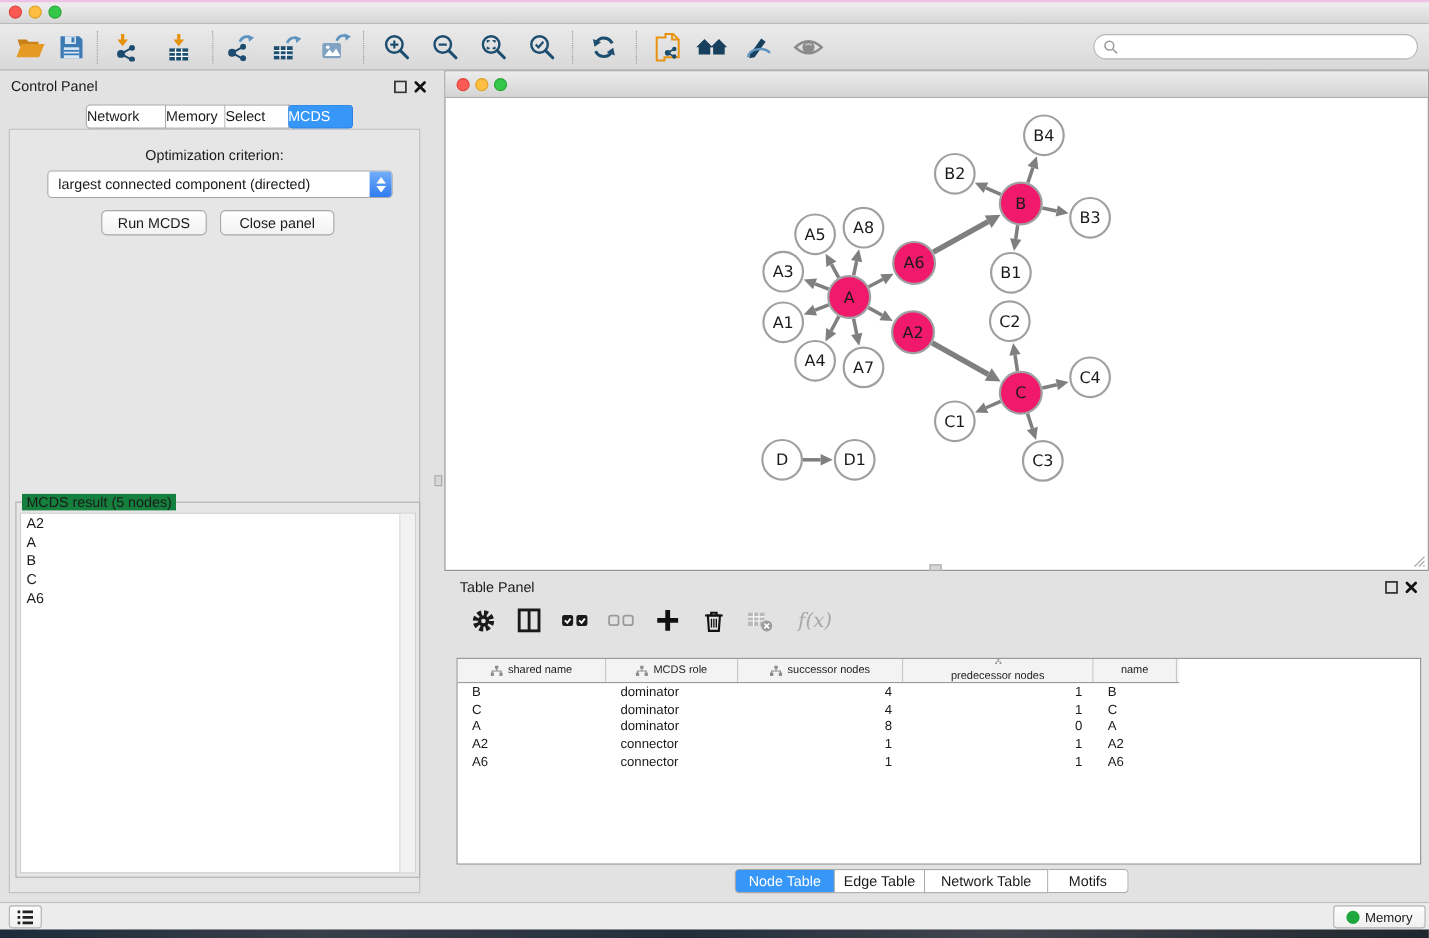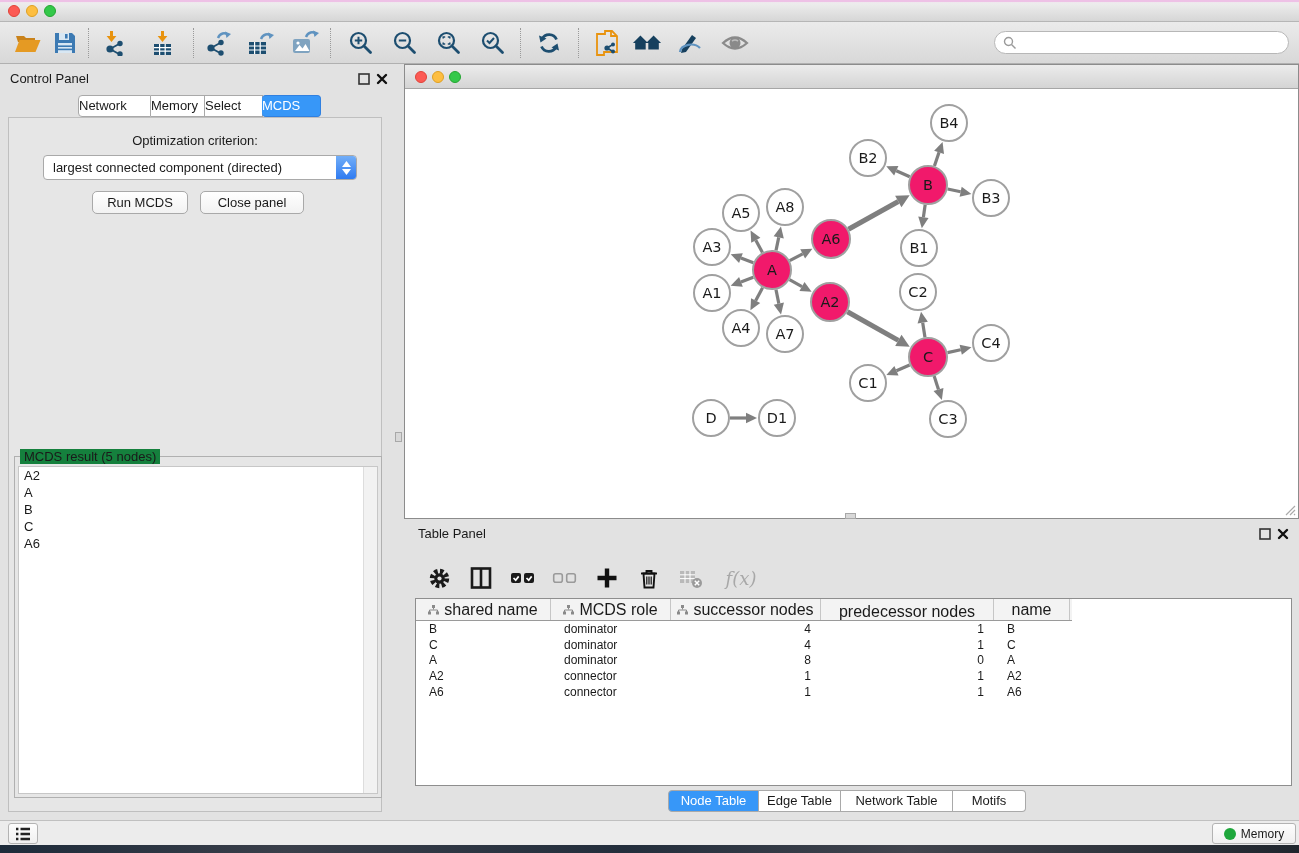--- a/index.html
+++ b/index.html
@@ -46,26 +46,26 @@
   
   .netwin{left:404px;top:64px;width:895px;height:455px;background:#fff;border:1px solid #8c8c8c}
   .netwin .whead{position:absolute;left:0;top:0;right:0;height:24px;background:linear-gradient(#ececec,#d4d4d4);border-bottom:1px solid #a6a6a6}
   .netwin .wtitle{position:absolute;left:0;right:0;top:4px;text-align:center;color:#333}
   .grip{position:absolute;right:2px;bottom:2px;width:14px;height:14px}
   .vthumb{left:395px;top:432px;width:7px;height:10px;background:#d8d8d8;border:1px solid #a8a8a8}
   .hthumb{left:845px;top:513px;width:11px;height:6px;background:#d8d8d8;border:1px solid #a8a8a8}
 
   
   .tp-title{left:418px;top:526px}
-  .tptool{left:415px;top:550px;width:877px;height:42px;display:flex;align-items:flex-end;gap:14px;padding-left:10px}
+  .tptool{left:415px;top:550px;width:877px;height:42px;display:flex;align-items:flex-start;gap:14px;padding-left:10px}
   .tpbtn{width:28px;height:28px;display:flex;align-items:center;justify-content:center;cursor:default}
   .fx{font-family:"DejaVu Serif",serif;font-style:italic;font-size:18px;color:#a8a8a8}
   .dtable{left:415px;top:598px;width:877px;height:188px;background:#fff;border:1px solid #8e8e8e;overflow:hidden}
   .thead{display:flex;height:22px;border-bottom:1px solid #9a9a9a;background:#f3f3f3;width:656px}
-  .th{display:flex;align-items:center;justify-content:center;gap:5px;border-right:1px solid #c6c6c6;font-size:16px;height:100%}
+  .th{display:flex;align-items:center;justify-content:center;gap:5px;border-right:1px solid #c6c6c6;font-size:10px;height:100%}
   .trow{display:flex;height:15.7px;font-size:12px;align-items:center}
   .td{white-space:nowrap;overflow:hidden}
   .btabs{left:668px;top:790px;display:flex}
   .btab{height:22px;line-height:20px;text-align:center;background:#fff;border:1px solid #a9a9a9;border-left:none;cursor:default}
   .btab:first-child{border-left:1px solid #a9a9a9;border-radius:4px 0 0 4px}
   .btab:last-child{border-radius:0 4px 4px 0}
   .btab.active{background:#3797f8;color:#fff}
 
   
   .statusbar{left:0;top:820px;width:1299px;height:25px;background:#ececec;border-top:1px solid #c0c0c0}

